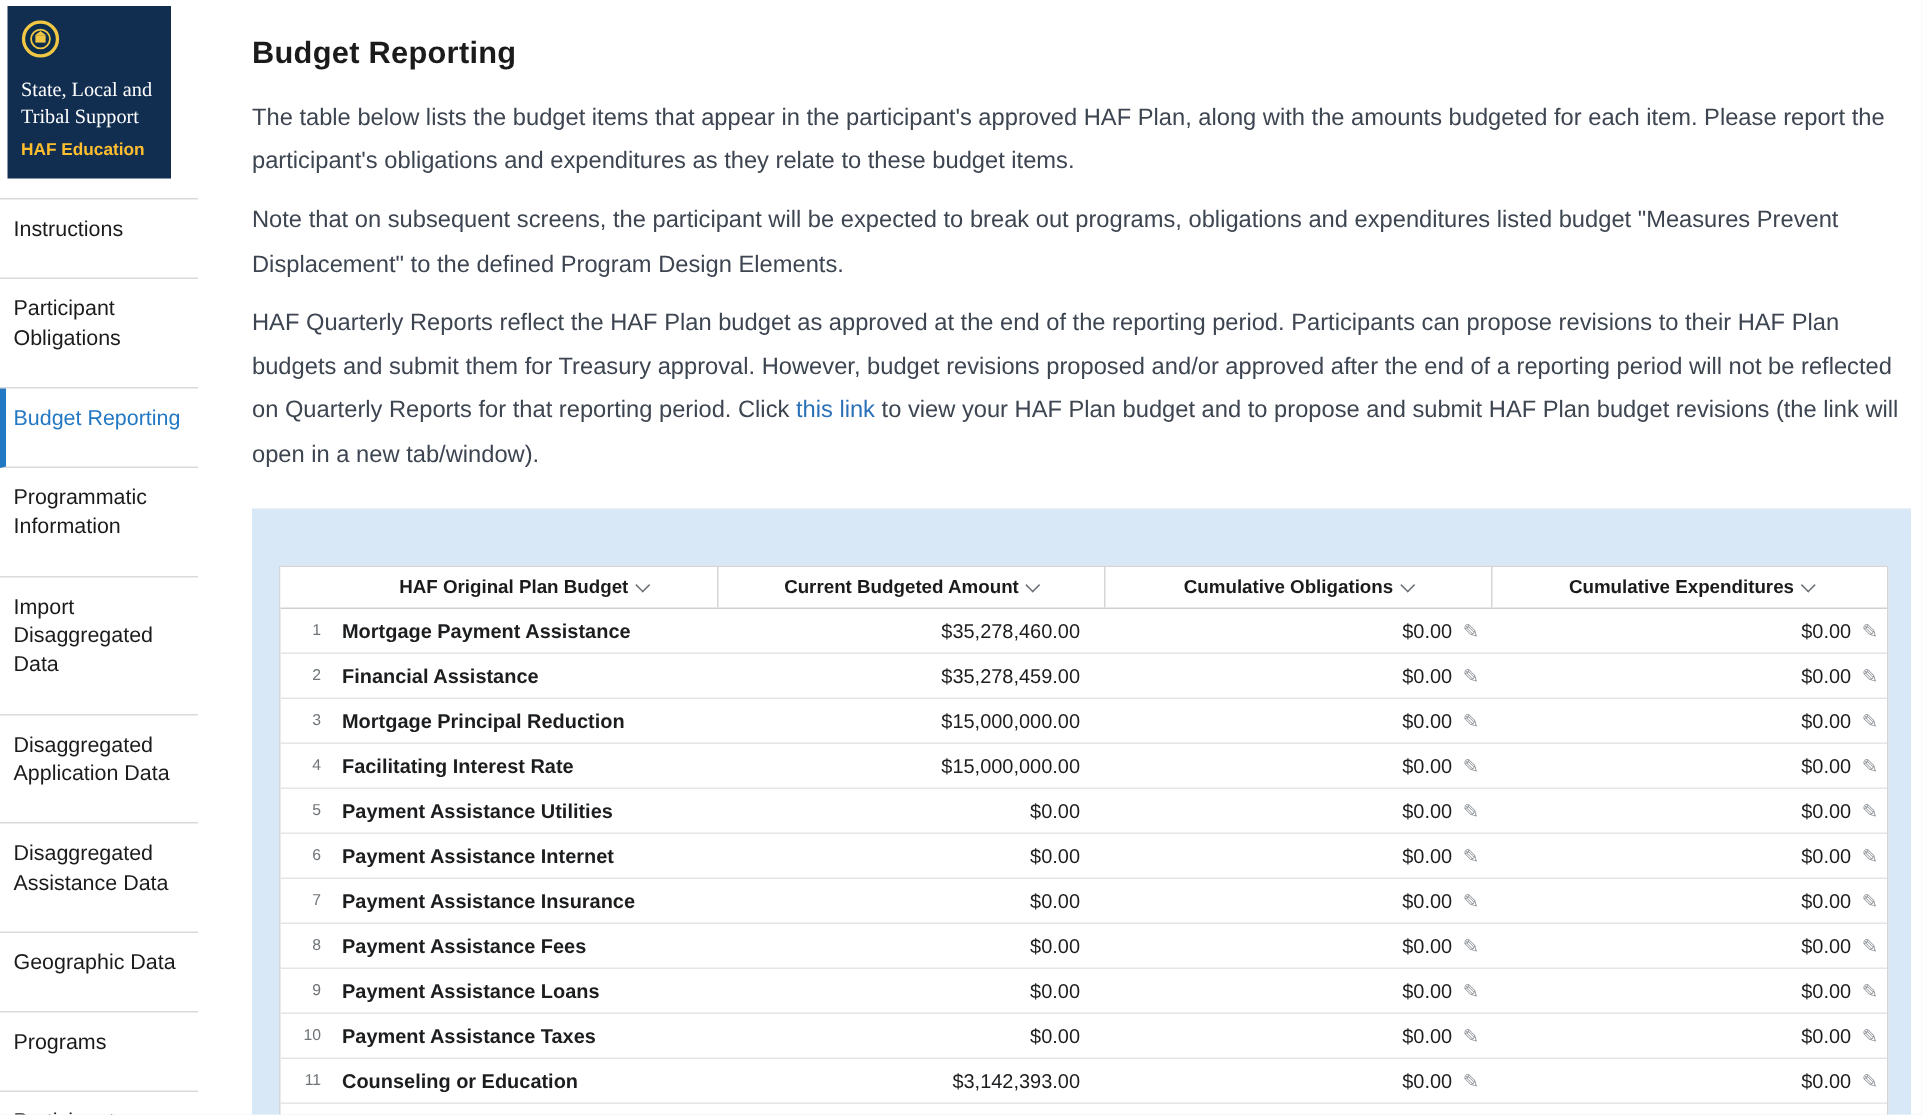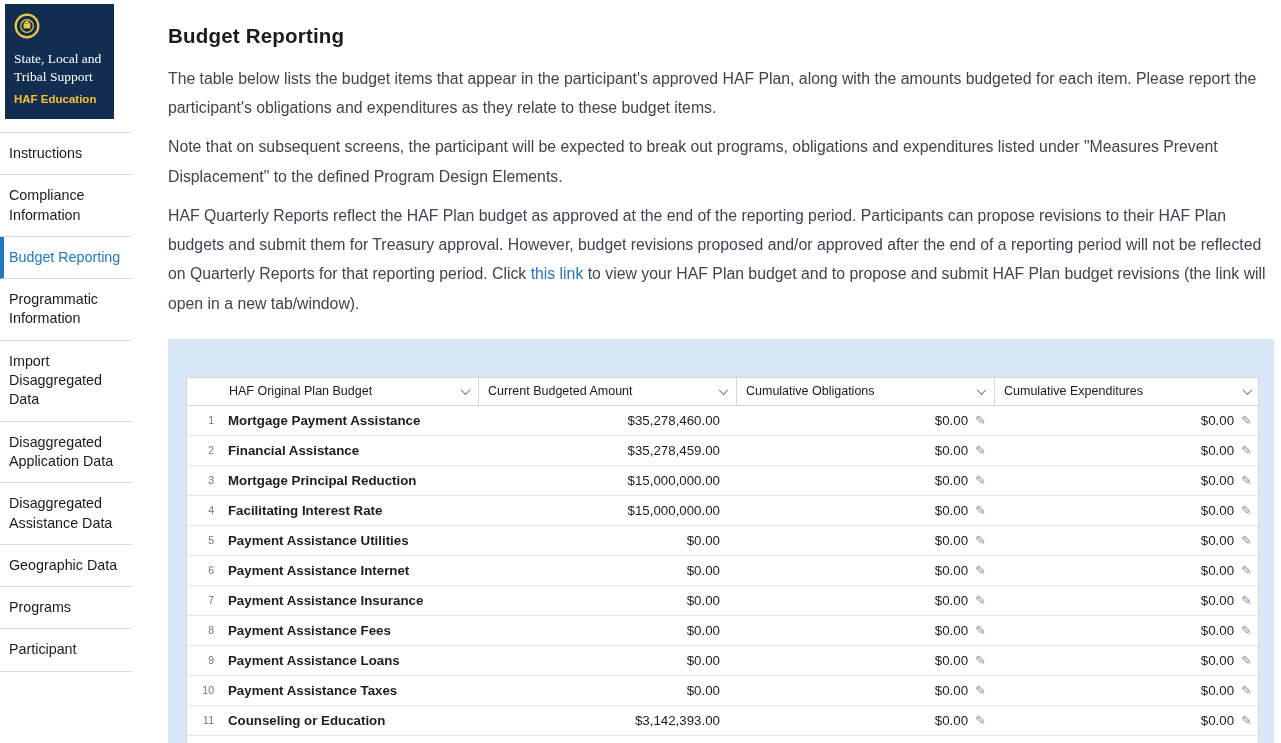--- a/index.html
+++ b/index.html
@@ -28,21 +28,21 @@
     margin-top: 7px;
   }
   .org-subtitle {
     margin-top: 7px;
     font-size: 11.5px;
     font-weight: bold;
     color: var(--haf-compliance-yellow, #ffbe2e);
   }
   .sidebar-nav { margin-top: 13px; width: 132px; border-top: 1px solid #d9dadb; }
   .nav-item {
-    padding: 11px 8px 11px 9px;
+    padding: 11px 8px 22px 9px;
     font-size: 14.3px;
     line-height: 1.35;
     border-bottom: 1px solid #d9dadb;
     color: #1b1b1b;
     cursor: pointer;
   }
   .nav-item.active {
     color: var(--active-nav-blue, #2378c3);
     border-left: 4px solid var(--active-nav-blue, #2378c3);
     padding-left: 5px;
@@ -79,24 +79,24 @@
     border: 1px solid #d2d6da;
     font-size: 13.3px;
   }
   .thead {
     display: grid;
     grid-template-columns: 291px 258px 258px 266px;
     border-bottom: 1px solid #cfd1d3;
     background: #fff;
   }
   .th {
-    display: flex; align-items: center; justify-content: space-between;
+    display: flex; align-items: center; justify-content: center;
     height: 27px;
     padding: 0 9px 0 9px;
-    font-weight: normal;
+    font-weight: bold;
     font-size: 12.5px;
     color: #1b1b1b;
     border-left: 1px solid #d4d6d8;
     cursor: pointer;
   }
   .th.th-first { border-left: none; padding-left: 42px; }
   .chevron {
     width: 7px; height: 7px;
     border-right: 1.6px solid #6e7277;
     border-bottom: 1.6px solid #6e7277;
@@ -148,38 +148,38 @@
         <circle cx="13" cy="13" r="11.3" fill="#0b2e4f" stroke="#f2c744" stroke-width="2.2"></circle>
         <circle cx="13" cy="13" r="6.3" fill="none" stroke="#f2c744" stroke-width="1.2"></circle>
         <rect x="9.6" y="10.6" width="6.8" height="4.8" fill="#f2c744"></rect>
         <path d="M9.2 10.6 L13 7.6 L16.8 10.6 Z" fill="#f2c744"></path>
       </svg>
       <div class="org-title">State, Local and Tribal Support</div>
       <div class="org-subtitle">HAF Education</div>
     </div>
     <nav class="sidebar-nav" id="sidebar-nav">
         <div class="nav-item">Instructions</div>
-        <div class="nav-item">Compliance Information</div>
+        <div class="nav-item">Participant Obligations</div>
         <div class="nav-item active">Budget Reporting</div>
         <div class="nav-item">Programmatic Information</div>
         <div class="nav-item">Import Disaggregated Data</div>
         <div class="nav-item">Disaggregated Application Data</div>
         <div class="nav-item">Disaggregated Assistance Data</div>
         <div class="nav-item">Geographic Data</div>
         <div class="nav-item">Programs</div>
         <div class="nav-item">Participant</div>
       </nav>
   </aside>
 
   <main class="main">
     <h1 class="page-title">Budget Reporting</h1>
 
     <p class="para">The table below lists the budget items that appear in the participant's approved HAF Plan, along with the amounts budgeted for each item. Please report the participant's obligations and expenditures as they relate to these budget items.</p>
 
-    <p class="para">Note that on subsequent screens, the participant will be expected to break out programs, obligations and expenditures listed under "Measures Prevent Displacement" to the defined Program Design Elements.</p>
+    <p class="para">Note that on subsequent screens, the participant will be expected to break out programs, obligations and expenditures listed budget "Measures Prevent Displacement" to the defined Program Design Elements.</p>
 
     <p class="para"><span>HAF Quarterly Reports reflect the HAF Plan budget as approved at the end of the reporting period. Participants can propose revisions to their HAF Plan budgets and submit them for Treasury approval. However, budget revisions proposed and/or approved after the end of a reporting period will not be reflected on Quarterly Reports for that reporting period. Click </span><a class="link" href="#">this link</a><span> to view your HAF Plan budget and to propose and submit HAF Plan budget revisions (the link will open in a new tab/window).</span></p>
 
     <section class="table-panel">
       <div class="table">
         <div class="thead" id="table-header">
             <div class="th th-first">
               <span>HAF Original Plan Budget</span>
               <span class="chevron"></span>
             </div>

